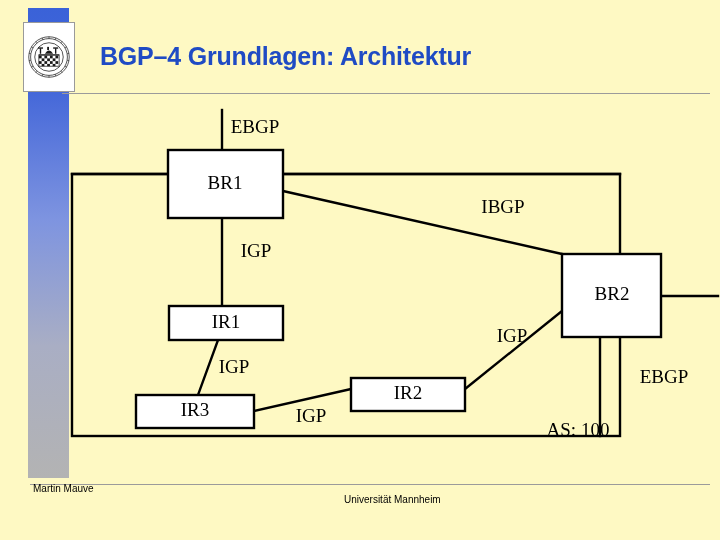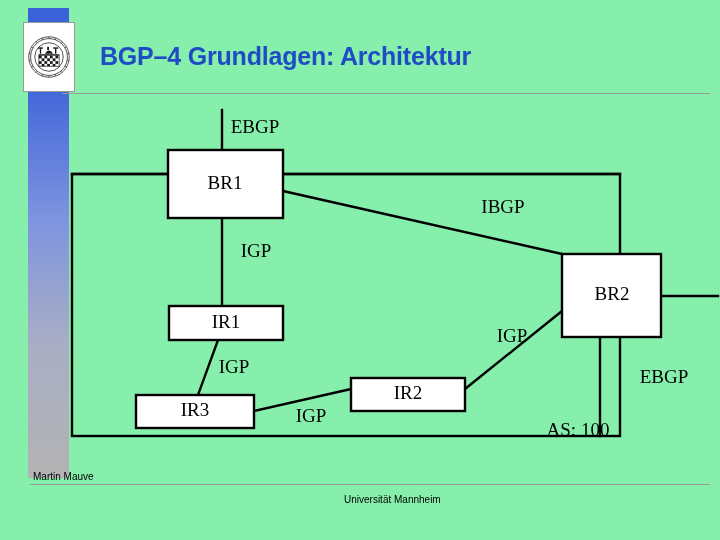--- a/index.html
+++ b/index.html
@@ -4,21 +4,21 @@
 <style>
   html, body {
     margin: 0;
     padding: 0;
     background: #ffffff;
   }
   #slide {
     position: relative;
     width: 720px;
     height: 540px;
-    background: #86efac;
+    background: #fef9c3;
     overflow: hidden;
     font-family: "Liberation Serif", "DejaVu Serif", serif;
   }
 
   
   .side-bar {
     position: absolute;
     left: 28px;
     top: 8px;
     width: 41px;
@@ -80,21 +80,21 @@
     position: absolute;
     left: 30px;
     top: 484px;
     width: 680px;
     height: 1px;
     background: #9b9b9b;
   }
   .footer-left {
     position: absolute;
     left: 33px;
-    top: 471px;
+    top: 483px;
     font-family: "Liberation Sans", "DejaVu Sans", sans-serif;
     font-size: 10px;
     color: #000000;
   }
   .footer-center {
     position: absolute;
     left: 316px;
     top: 494px;
     font-family: "Liberation Sans", "DejaVu Sans", sans-serif;
     font-size: 10px;

